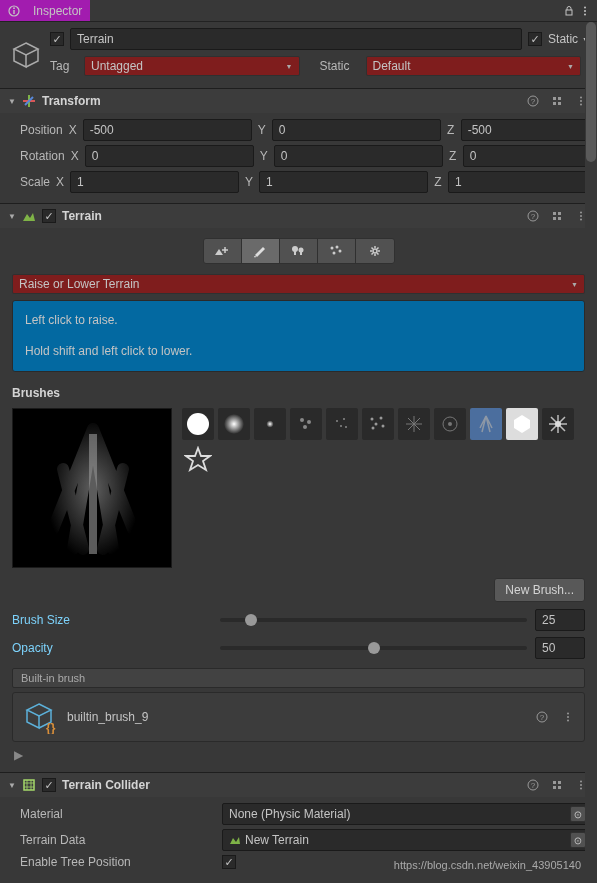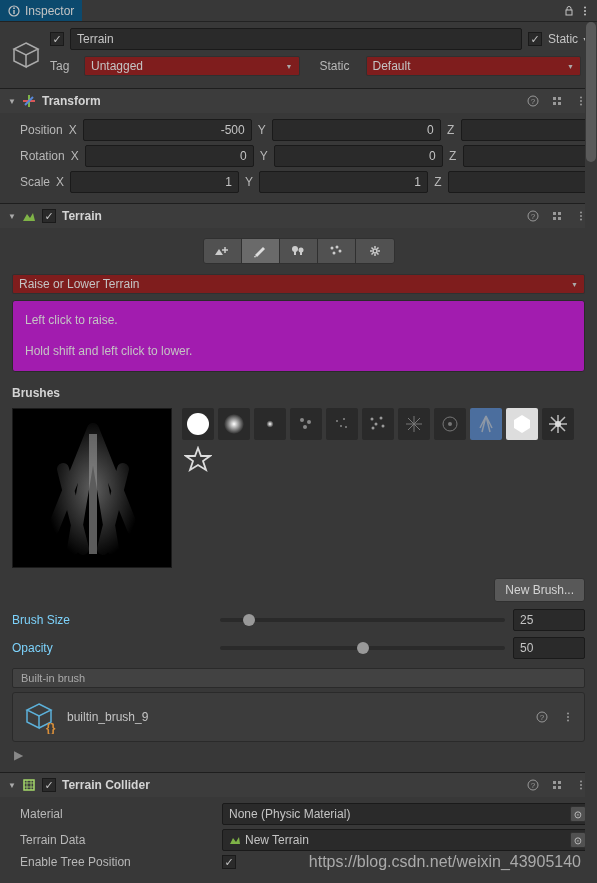--- a/index.html
+++ b/index.html
@@ -1,18 +1,18 @@
 <!DOCTYPE html>
 <html><head>
 <meta charset="utf-8">
 <style>
 * { box-sizing: border-box; margin: 0; padding: 0; font-family: Arial, sans-serif; }
 body { background: #383838; color: #c4c4c4; font-size: 12px; width: 597px; height: 883px; overflow: hidden; position: relative; }
 .tab-bar { display: flex; align-items: center; background: #383838; height: 22px; border-bottom: 1px solid #222; }
-.tab { display: flex; align-items: center; gap: 5px; padding: 0 8px; height: 100%; background: #0c4a6e; }
+.tab { display: flex; align-items: center; gap: 13px; padding: 0 8px; height: 100%; background: #a21caf; }
 .tab-spacer { flex: 1; }
 .icon-btn { width: 16px; height: 16px; display: inline-flex; align-items: center; justify-content: center; cursor: pointer; color: #c4c4c4; }
 .header-row { display: flex; align-items: center; padding: 6px 8px; gap: 6px; }
 .cube-icon { width: 36px; height: 36px; display: flex; align-items: center; justify-content: center; }
 .name-row { display: flex; align-items: center; gap: 6px; flex: 1; }
 .checkbox { width: 14px; height: 14px; background: #2a2a2a; border: 1px solid #1a1a1a; display: inline-flex; align-items: center; justify-content: center; cursor: pointer; }
 .checkbox.checked::after { content: '✓'; font-size: 11px; color: #c4c4c4; }
 .text-input { background: #2a2a2a; border: 1px solid #1a1a1a; color: #c4c4c4; padding: 3px 6px; font-size: 12px; border-radius: 2px; }
 .name-input { flex: 1; }
 .static-group { display: flex; align-items: center; gap: 4px; }
@@ -23,48 +23,48 @@
 .component { border-top: 1px solid #1e1e1e; }
 .component-header { display: flex; align-items: center; padding: 4px 8px; gap: 6px; background: #3c3c3c; cursor: pointer; }
 .foldout { width: 8px; color: #aaa; font-size: 8px; }
 .component-title { font-weight: bold; flex: 1; color: #d4d4d4; }
 .header-icons { display: flex; gap: 8px; align-items: center; }
 .component-body { padding: 4px 8px 8px 8px; }
 .prop-row { display: flex; align-items: center; padding: 2px 0; gap: 4px; }
 .prop-label { width: 210px; padding-left: 12px; color: #b8b8b8; }
 .xyz-group { display: flex; gap: 4px; flex: 1; align-items: center; }
 .axis-label { width: 12px; text-align: center; color: #b8b8b8; }
-.xyz-input { flex: 1; min-width: 0; text-align: right; }
+.xyz-input { flex: 1; min-width: 0; }
 .tool-bar { display: flex; justify-content: center; padding: 6px 0 10px 0; }
 .tool-group { display: flex; background: #515151; border-radius: 3px; overflow: hidden; border: 1px solid #303030; }
 .tool-btn { width: 38px; height: 24px; display: flex; align-items: center; justify-content: center; cursor: pointer; border-right: 1px solid #303030; }
 .tool-btn:last-child { border-right: none; }
 .tool-btn.active { background: #6a6a6a; }
 .wide-dropdown { margin: 0 4px 6px 4px; }
-.help-box { background: #a21caf; border: 1px solid #2a2a2a; border-radius: 3px; padding: 10px 12px; margin: 0 4px 10px 4px; line-height: 1.6; }
+.help-box { background: #0369a1; border: 1px solid #2a2a2a; border-radius: 3px; padding: 10px 12px; margin: 0 4px 10px 4px; line-height: 1.6; }
 .section-label { font-weight: bold; color: #d4d4d4; padding: 4px 4px 8px 4px; }
 .brush-area { display: flex; gap: 10px; padding: 0 4px; }
 .brush-preview { width: 160px; height: 160px; background: #000; border: 1px solid #1a1a1a; position: relative; overflow: hidden; }
 .brush-grid { flex: 1; display: flex; flex-wrap: wrap; gap: 4px; align-content: flex-start; }
 .brush-item { width: 32px; height: 32px; background: #2a2a2a; display: flex; align-items: center; justify-content: center; cursor: pointer; border-radius: 2px; }
 .brush-item.selected { background: #4b6e9e; }
 .new-brush-row { display: flex; justify-content: flex-end; padding: 10px 4px 4px 4px; }
 .button { background: #585858; border: 1px solid #303030; color: #d4d4d4; padding: 4px 10px; border-radius: 3px; cursor: pointer; }
 .slider-row { display: flex; align-items: center; padding: 3px 4px; gap: 8px; }
 .slider-label { width: 200px; color: #7dd3fc; padding-left: 0; }
 .slider-track { flex: 1; height: 4px; background: #2a2a2a; position: relative; border-radius: 2px; }
 .slider-thumb { width: 12px; height: 12px; background: #999; border-radius: 50%; position: absolute; top: -4px; transform: translateX(-50%); cursor: pointer; }
-.slider-value { width: 72px; }
+.slider-value { width: 50px; }
 .info-bar { background: #424242; border: 1px solid #2a2a2a; padding: 3px 8px; margin: 6px 4px 4px 4px; font-size: 11px; color: #aaa; border-radius: 2px; }
 .asset-box { display: flex; align-items: center; gap: 10px; background: #3c3c3c; border: 1px solid #2a2a2a; border-radius: 3px; margin: 4px 4px; padding: 6px 8px; }
 .asset-icon { width: 36px; height: 36px; display: flex; align-items: center; justify-content: center; }
 .play-arrow { padding: 2px 6px; color: #888; cursor: pointer; }
 .object-field { flex: 1; background: #2a2a2a; border: 1px solid #1a1a1a; border-radius: 2px; padding: 3px 6px; display: flex; align-items: center; gap: 4px; color: #c4c4c4; position: relative; }
 .object-picker { position: absolute; right: 2px; top: 2px; width: 16px; height: 16px; background: #515151; border-radius: 2px; display: flex; align-items: center; justify-content: center; font-size: 10px; cursor: pointer; border: 1px solid #303030; }
-.watermark { position: absolute; bottom: 12px; right: 16px; color: #aaa; font-size: 16px; }
+.watermark { position: absolute; bottom: 12px; right: 16px; color: #aaa; font-size: 11px; }
 .scrollbar { position: absolute; right: 0; top: 22px; bottom: 0; width: 12px; background: #383838; }
 .scrollbar-thumb { position: absolute; top: 0; width: 10px; right: 1px; height: 140px; background: #5a5a5a; border-radius: 5px; }
 svg { display: block; }
 </style>
 </head>
 <body>
 
 <div class="tab-bar">
   <div class="tab">
     <span>

